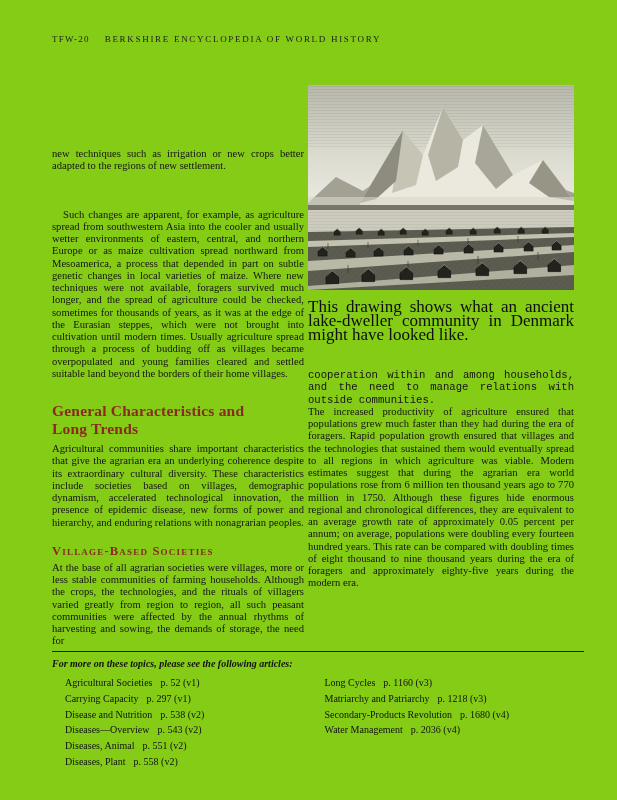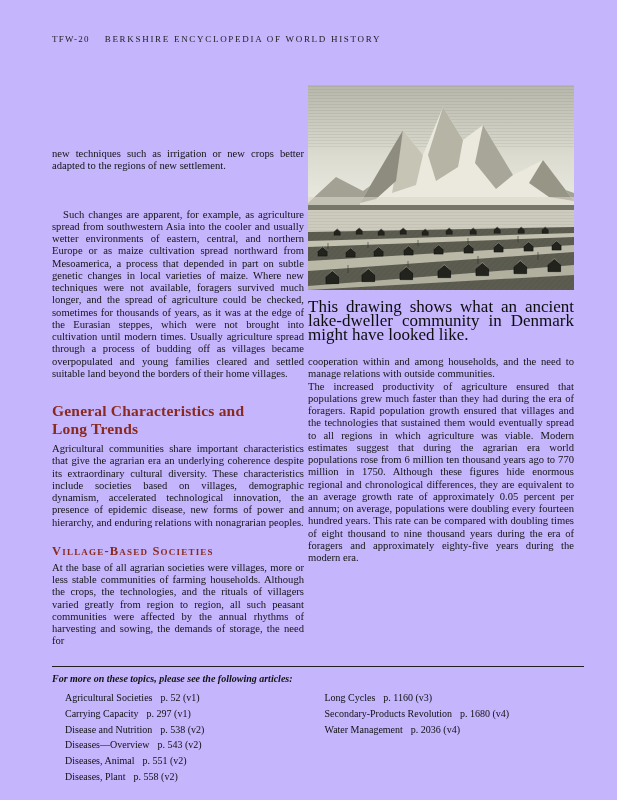--- a/index.html
+++ b/index.html
@@ -3,21 +3,21 @@
 <meta charset="utf-8">
 <style>
   :root{
     --accent:#8a2a1e;
     --ink:#141414;
   }
   *{margin:0;padding:0;box-sizing:border-box;}
   html,body{background:#e9e9e9;}
   body{font-family:"Liberation Serif", serif;color:var(--ink);}
   .page{
-    position:relative;width:617px;height:800px;background:#c4b5fd;
+    position:relative;width:617px;height:800px;background:#84cc16;
     margin:0 auto;overflow:hidden;
   }
   
   .running-head{
     position:absolute;top:34px;left:52px;right:33px;
     display:flex;align-items:baseline;gap:15px;
     font-size:9px;letter-spacing:1.7px;color:#1d1d1d;
     white-space:nowrap;
   }
   .running-head .page-label{letter-spacing:1.2px;}
@@ -47,24 +47,24 @@
   }
   
   figure{margin:0;}
   .figure-art{width:266px;height:205px;line-height:0;}
   .figure-art svg{display:block;}
   .figure-caption{
     margin-top:10px;
     font-size:17px;line-height:14px;font-weight:400;
     text-align:justify;color:#0d0d0d;
   }
-  .col-right .para-after-figure{margin-top:14px;}
+  .col-right .para-after-figure{margin-top:27px;font-family:Liberation Mono, monospace;}
   .col-right .sub-heading{margin-top:16px;}
   
-  .cross-refs{position:absolute;top:666px;left:52px;right:33px;}
+  .cross-refs{position:absolute;top:651px;left:52px;right:33px;}
   .rule{border-top:1.3px solid #1f1f1f;margin-bottom:5px;}
   .refs-intro{
     font-size:10px;line-height:13px;font-style:italic;font-weight:600;
     margin-bottom:5px;color:#111;
   }
   .refs-columns{display:flex;margin-left:13px;}
   .refs-col{width:50%;}
   .ref-item{font-size:10px;line-height:15.8px;color:#111;white-space:nowrap;}
   .ref-page{margin-left:8px;}
 </style>
@@ -194,19 +194,20 @@
       <div class="refs-col">
           <div class="ref-item"><span class="ref-title">Agricultural Societies</span><span class="ref-page">p. 52 (v1)</span></div>
           <div class="ref-item"><span class="ref-title">Carrying Capacity</span><span class="ref-page">p. 297 (v1)</span></div>
           <div class="ref-item"><span class="ref-title">Disease and Nutrition</span><span class="ref-page">p. 538 (v2)</span></div>
           <div class="ref-item"><span class="ref-title">Diseases—Overview</span><span class="ref-page">p. 543 (v2)</span></div>
           <div class="ref-item"><span class="ref-title">Diseases, Animal</span><span class="ref-page">p. 551 (v2)</span></div>
           <div class="ref-item"><span class="ref-title">Diseases, Plant</span><span class="ref-page">p. 558 (v2)</span></div>
         </div>
       <div class="refs-col">
           <div class="ref-item"><span class="ref-title">Long Cycles</span><span class="ref-page">p. 1160 (v3)</span></div>
+          <div class="ref-item"><span class="ref-title">Matriarchy and Patriarchy</span><span class="ref-page">p. 1218 (v3)</span></div>
           <div class="ref-item"><span class="ref-title">Secondary-Products Revolution</span><span class="ref-page">p. 1680 (v4)</span></div>
           <div class="ref-item"><span class="ref-title">Water Management</span><span class="ref-page">p. 2036 (v4)</span></div>
         </div>
     </div>
   </footer>
 
 </div>
 
 </body></html>

